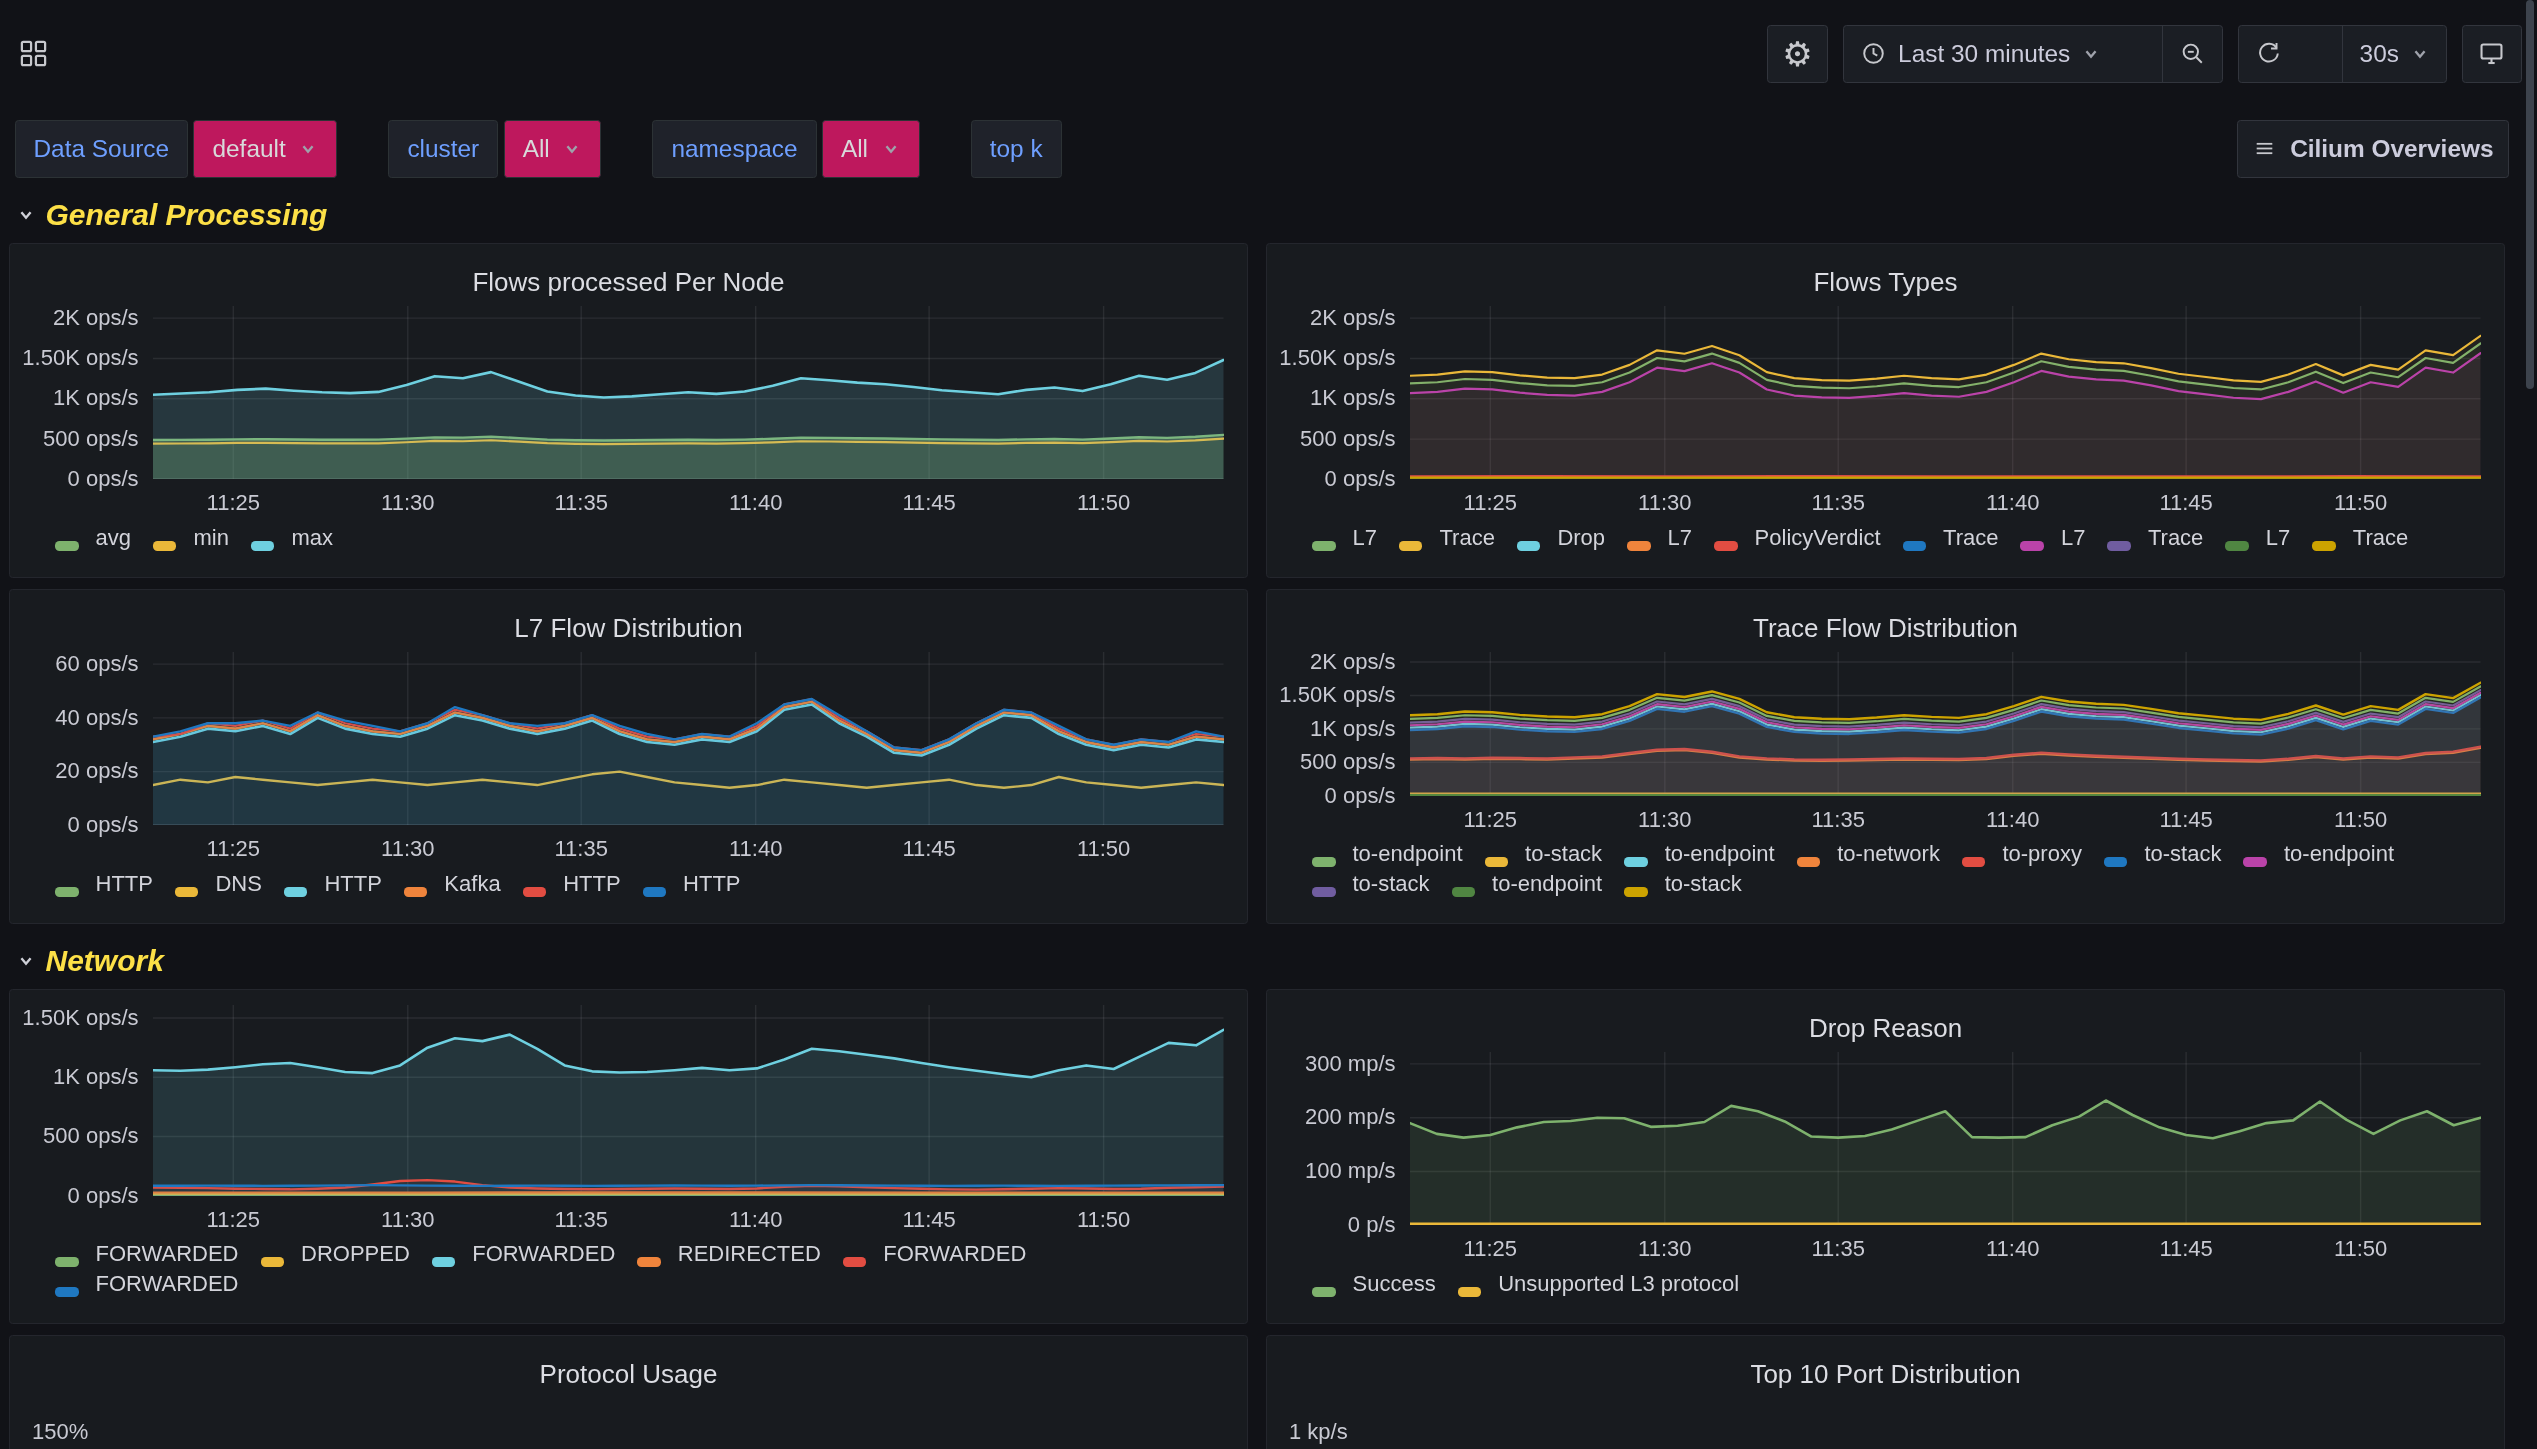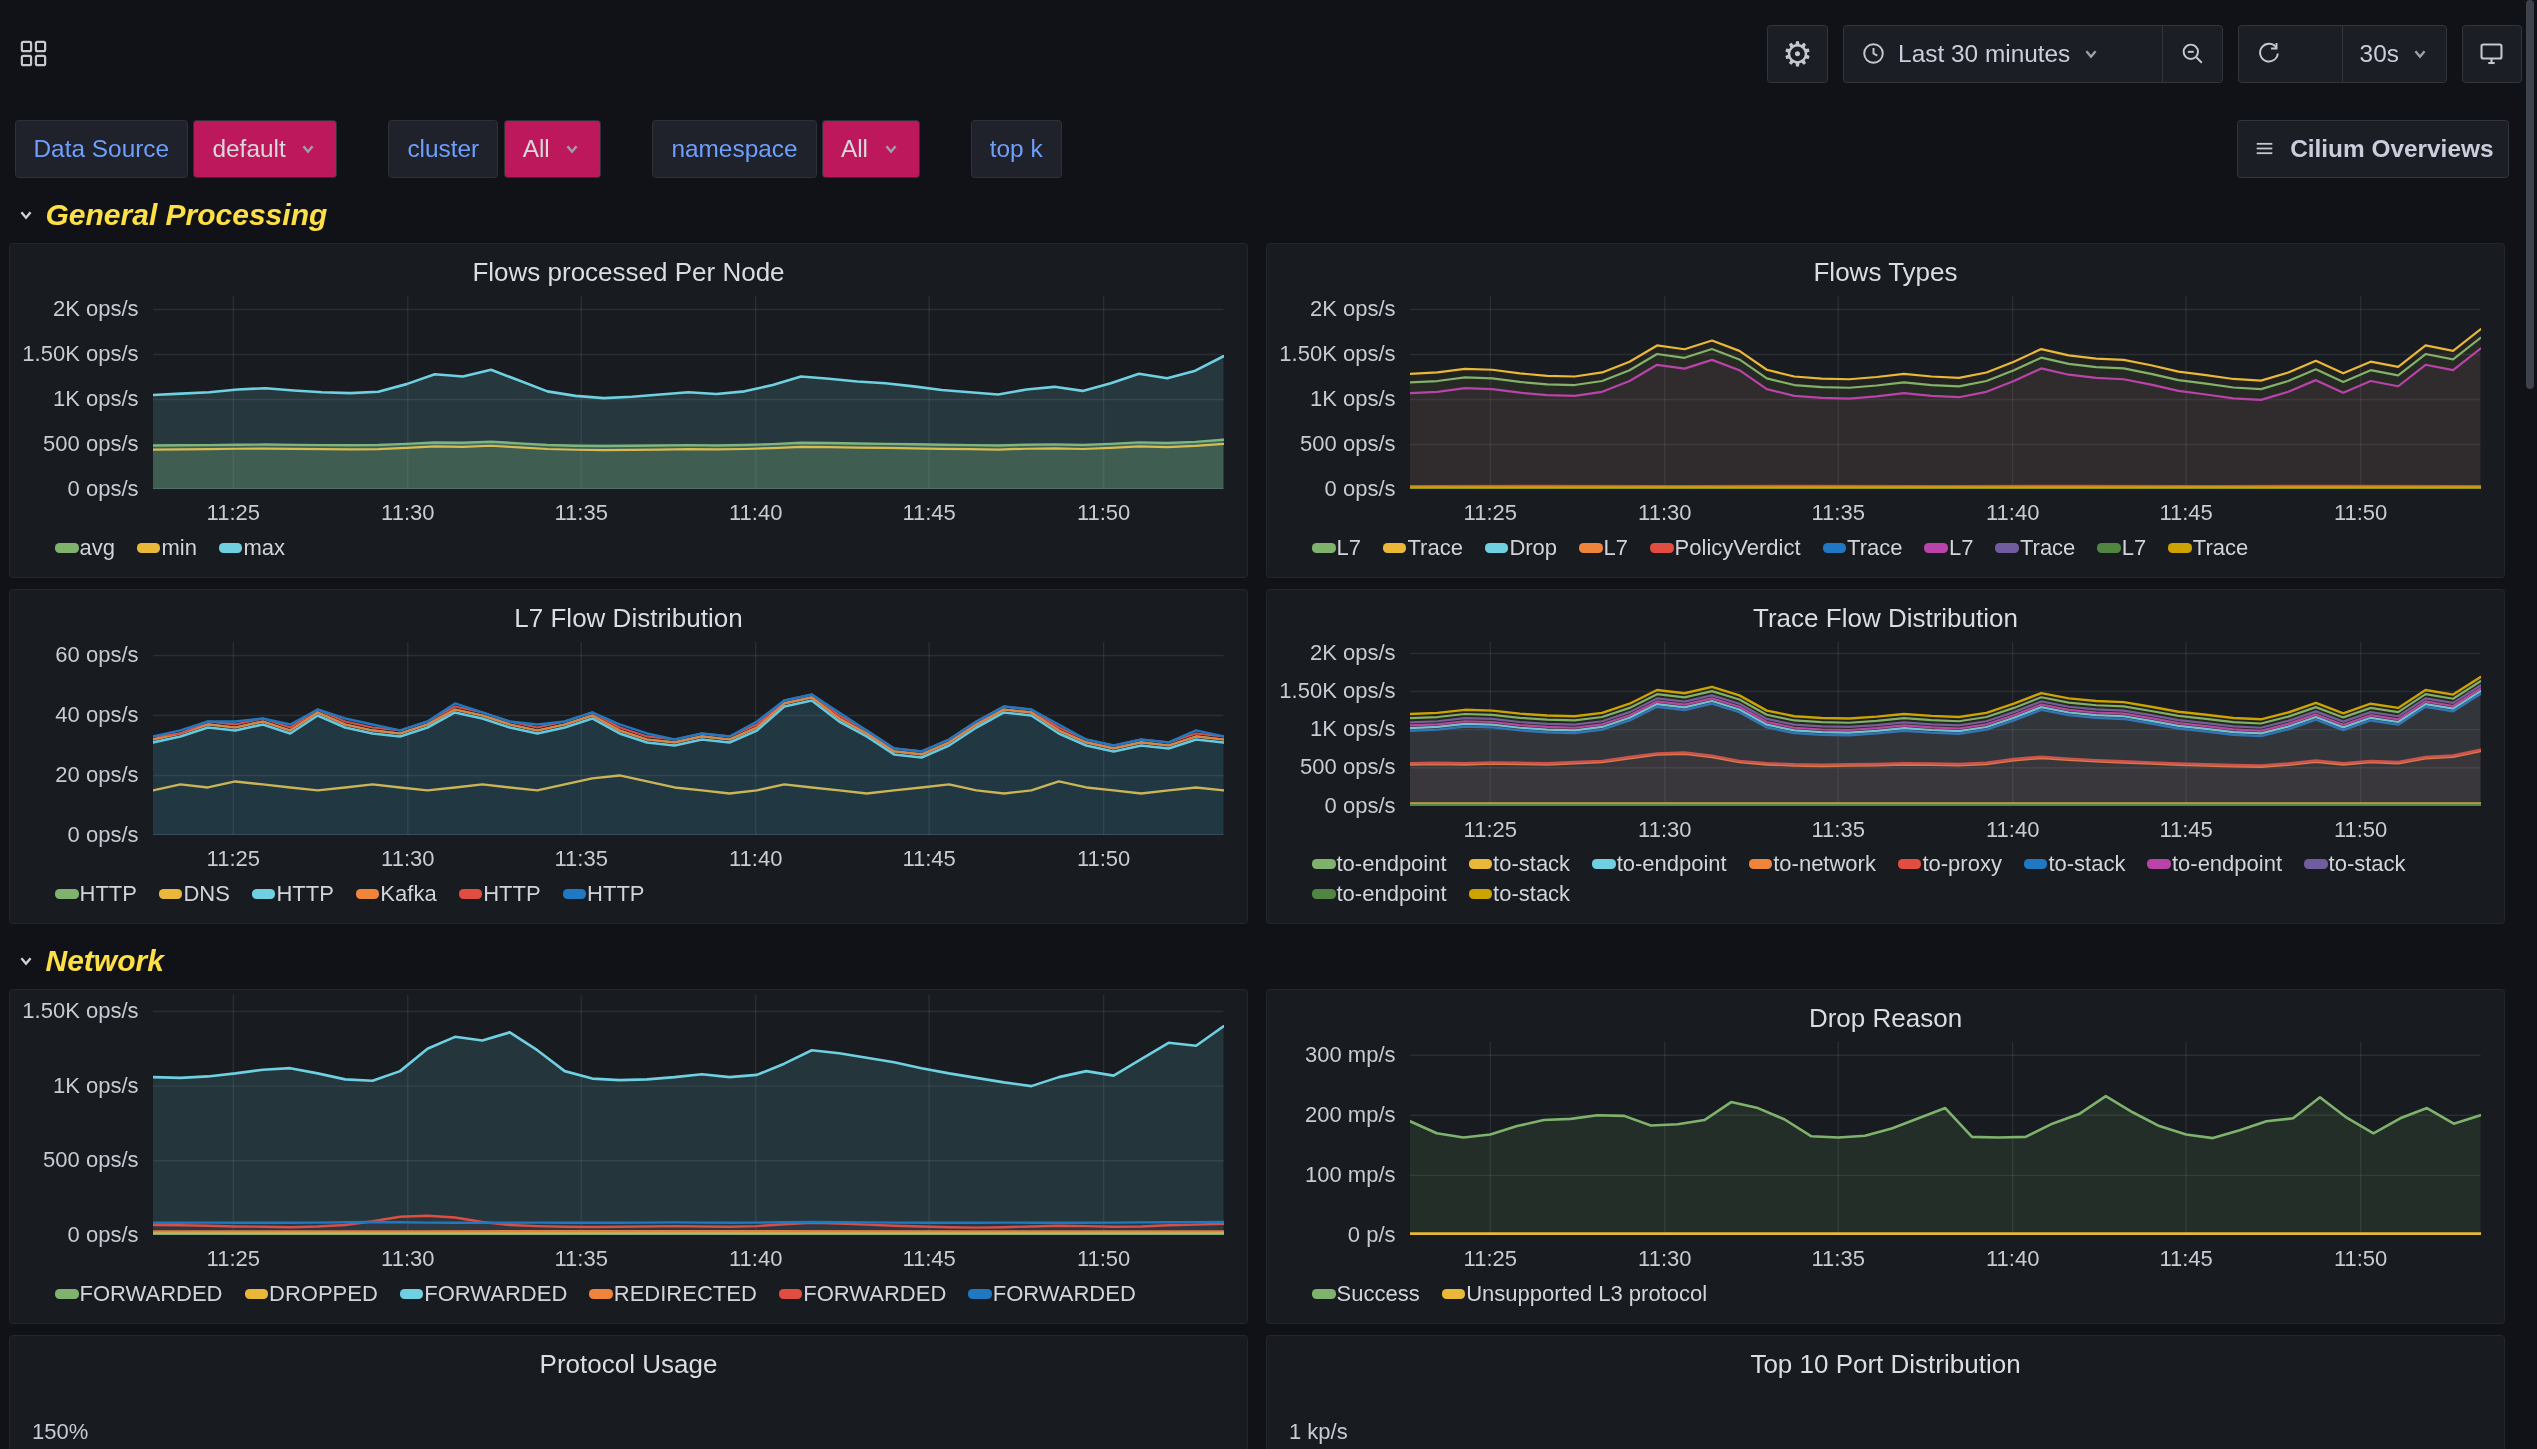--- a/index.html
+++ b/index.html
@@ -35,33 +35,33 @@
   .sel-chevron { width:20px; height:20px; stroke:#9fa2ab; fill:none; stroke-width:2.6; }
 
   
   .section-header { display:flex; align-items:center; gap:9px; margin:20px 0 11px; padding-left:14.5px; }
   .section-header .chev { width:22px; height:22px; stroke:#cfd0d8; fill:none; stroke-width:2.6; }
   .section-title { font-size:30px; font-weight:700; color:#fde047;font-style:italic; }
 
   .panel-grid { display:grid; grid-template-columns:1fr 1fr; gap:11px 18px; padding:0 33px 0 9px; }
   .panel-grid.general, .panel-grid.network { grid-auto-rows:335px; }
   .panel { background:#181b1f; border:0.9px solid #24262d; border-radius:3.6px; display:flex;
-    flex-direction:column; padding:5px 9px; position:relative; overflow:hidden; }
+    flex-direction:column; padding:15px 9px; position:relative; overflow:hidden; }
   .panel-title { height:47px; line-height:47px; text-align:center; font-size:26px; font-weight:500;
     color:#dcdde3; cursor:pointer; }
   .chart-body { flex:1; display:grid; grid-template-columns:134px 1fr; grid-template-rows:1fr 42px;
     padding-right:14.5px; min-height:0; }
   .y-axis { grid-row:1; grid-column:1; position:relative; }
   .y-tick { position:absolute; right:14.5px; transform:translateY(-50%); font-size:22px; color:#c9cad3; white-space:nowrap; }
   .plot { grid-row:1; grid-column:2; position:relative; }
   .plot svg { position:absolute; inset:0; width:100%; height:100%; }
   .x-axis { grid-row:2; grid-column:2; position:relative; }
   .x-tick { position:absolute; top:11px; transform:translateX(-50%); font-size:22px; color:#c9cad3; }
   .legend { display:flex; flex-wrap:wrap; gap:3.6px 22px; align-items:center; padding:3.6px 9px 11px 36px; }
-  .legend-item { display:flex; align-items:center; gap:1px; cursor:pointer; }
+  .legend-item { display:flex; align-items:flex-end; gap:17px; cursor:pointer; }
   .legend-marker { width:23.5px; height:10px; border-radius:4.5px; flex:0 0 auto; }
   .legend-label { font-size:22px; color:#d3d4db; white-space:nowrap; }
   .partial-tick { position:absolute; top:83px; left:22px; font-size:22px; color:#c9cad3; }
 
   
   .scrollbar { position:fixed; top:0; right:0; width:12.7px; height:1450px; }
   .scroll-thumb { position:absolute; top:0; right:2.7px; width:8.1px; height:389px; background:#3d434d; border-radius:4.5px; }
 </style>
 </head>
 <body>

